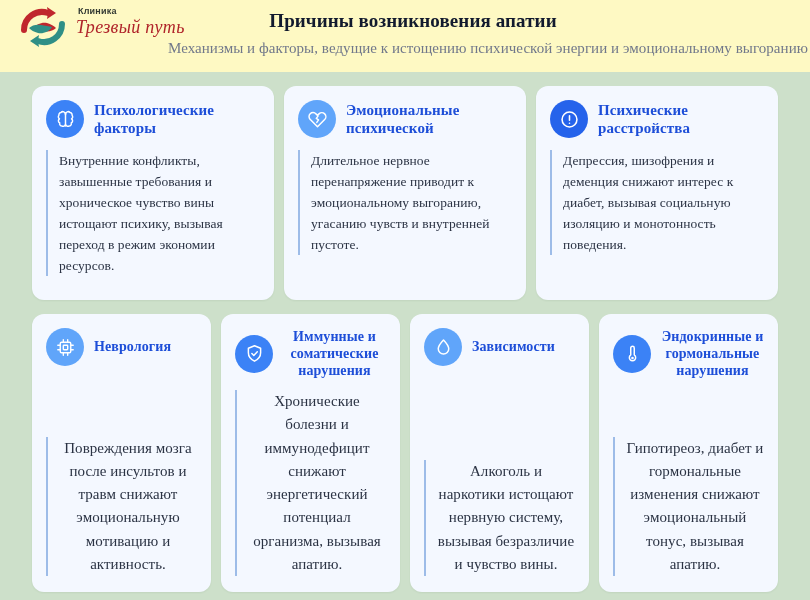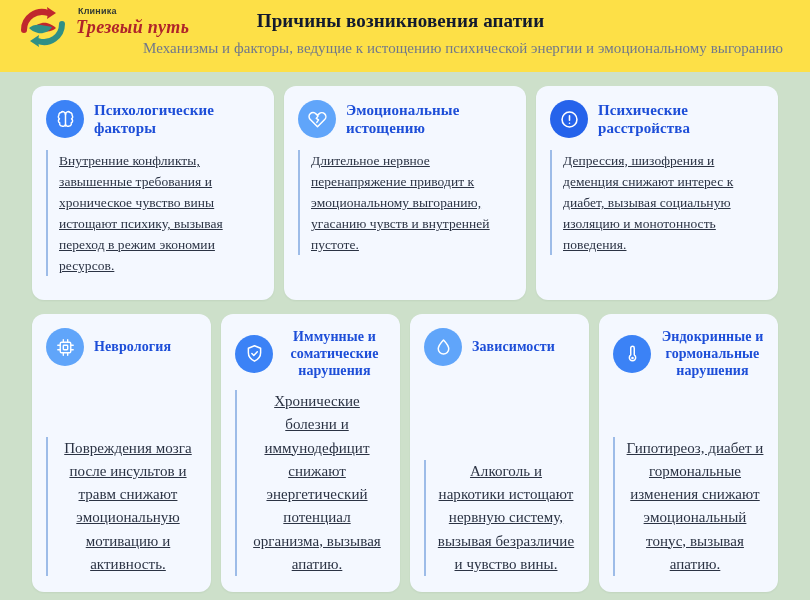--- a/index.html
+++ b/index.html
@@ -23,22 +23,22 @@
     background: #cfe0cc;
     display: flex;
     flex-direction: column;
   }
 
   
   .header {
     position: relative;
     height: 72px;
     flex: 0 0 72px;
-    background: #fde047;
-    padding: 4px 27px 0 18px;
+    background: #fef9c3;
+    padding: 4px 2px 0 18px;
   }
 
   .brand {
     position: absolute;
     left: 14px;
     top: 4px;
     display: flex;
     align-items: flex-start;
     gap: 4px;
   }
@@ -62,21 +62,21 @@
     font-weight: 700;
     color: #333a33;
     letter-spacing: .2px;
     line-height: 1;
     padding-left: 2px;
   }
 
   .brand-name {
     font-family: "Liberation Serif", "DejaVu Serif", serif;
     font-style: italic;
-    font-weight: 700;
+    font-weight: 400;
     font-size: 18px;
     color: #b0242a;
     line-height: 1.15;
     letter-spacing: .3px;
     margin-top: 1px;
   }
 
   .title {
     text-align: center;
     font-family: "Liberation Serif", "DejaVu Serif", serif;
@@ -166,21 +166,20 @@
 
   .card-body {
     margin-top: auto;
     border-left: 2px solid #9dbce8;
     padding-left: 11px;
     font-family: "Liberation Serif", "DejaVu Serif", serif;
     font-size: 13.5px;
     color: #2b3344;
     line-height: 1.56;
     letter-spacing: .05px;
-    text-decoration: underline;
   }
 
   .row-top .card-body {
     margin-top: 12px;
     margin-bottom: auto;
   }
 
   .row-bottom .card-body {
     margin-top: auto;
     margin-bottom: 4px;
@@ -235,21 +234,21 @@
       </div>
 
       <div class="card">
         <div class="card-head">
           <span class="icon-badge" style="background:#60a5fa">
             <svg width="21" height="21" viewBox="0 0 24 24" fill="none" stroke="#ffffff" stroke-width="1.7" stroke-linecap="round" stroke-linejoin="round">
               <path d="M20.2 5.6a4.6 4.6 0 0 0-6.5 0L12 7.3l-1.7-1.7a4.6 4.6 0 1 0-6.5 6.5l8.2 8.2 8.2-8.2a4.6 4.6 0 0 0 0-6.5z"></path>
               <path d="M12.6 8.1l-2 2.6 2.6 1.7-2 2.9"></path>
             </svg>
           </span>
-          <span class="card-title">Эмоциональные истощению</span>
+          <span class="card-title">Эмоциональные психической</span>
         </div>
         <div class="card-body">Длительное нервное перенапряжение приводит к эмоциональному выгоранию, угасанию чувств и внутренней пустоте.</div>
       </div>
 
       <div class="card">
         <div class="card-head">
           <span class="icon-badge" style="background:#2563eb">
             <svg width="21" height="21" viewBox="0 0 24 24" fill="none" stroke="#ffffff" stroke-width="1.8" stroke-linecap="round" stroke-linejoin="round">
               <circle cx="12" cy="12" r="8.5"></circle>
               <path d="M12 7.8v5"></path>

